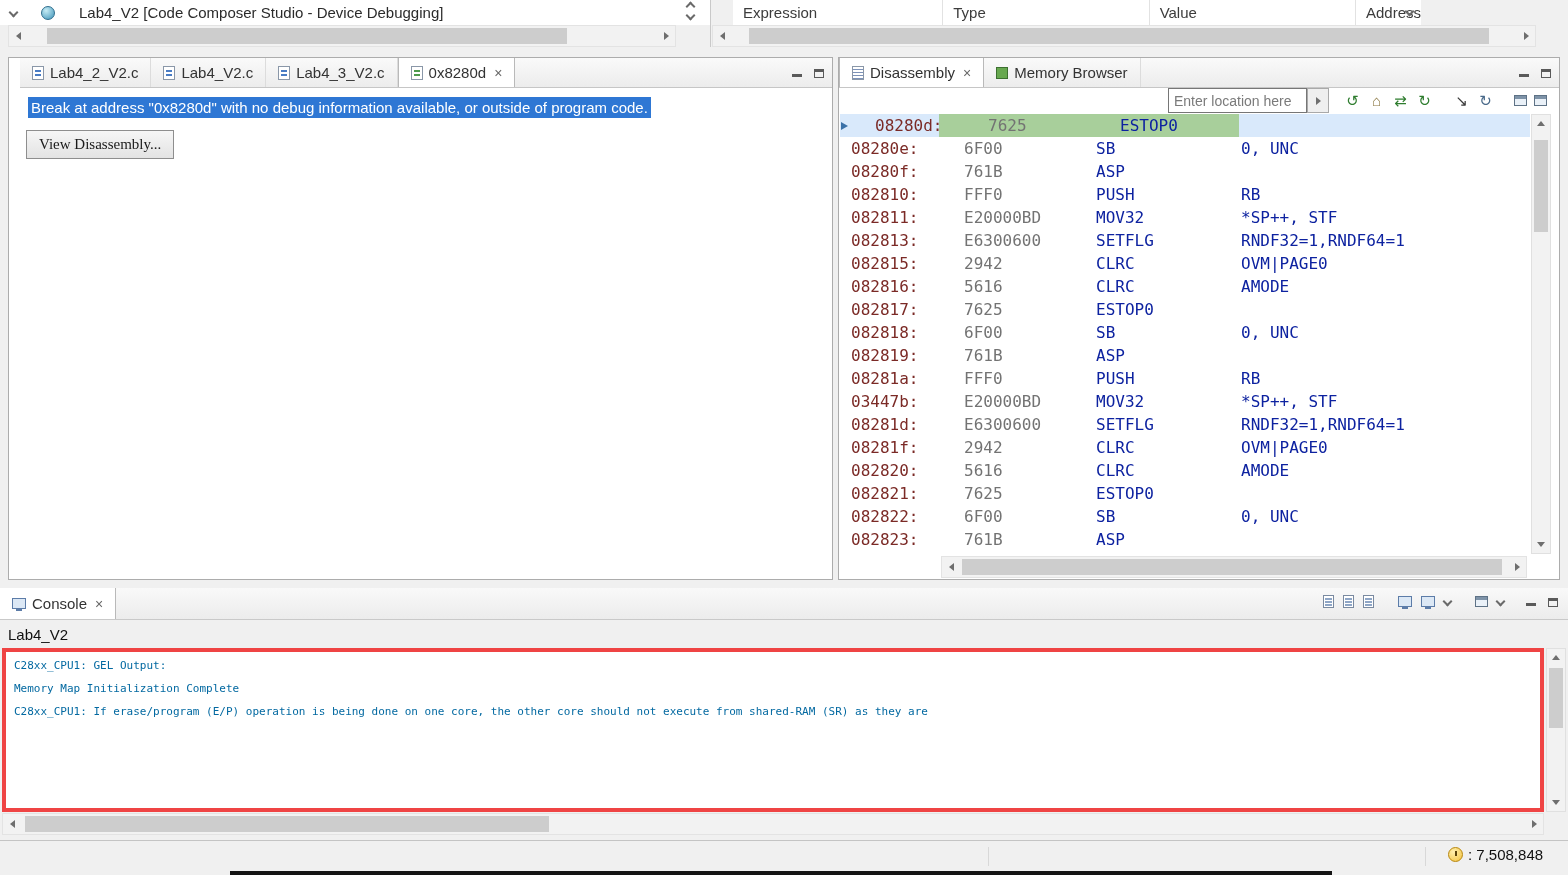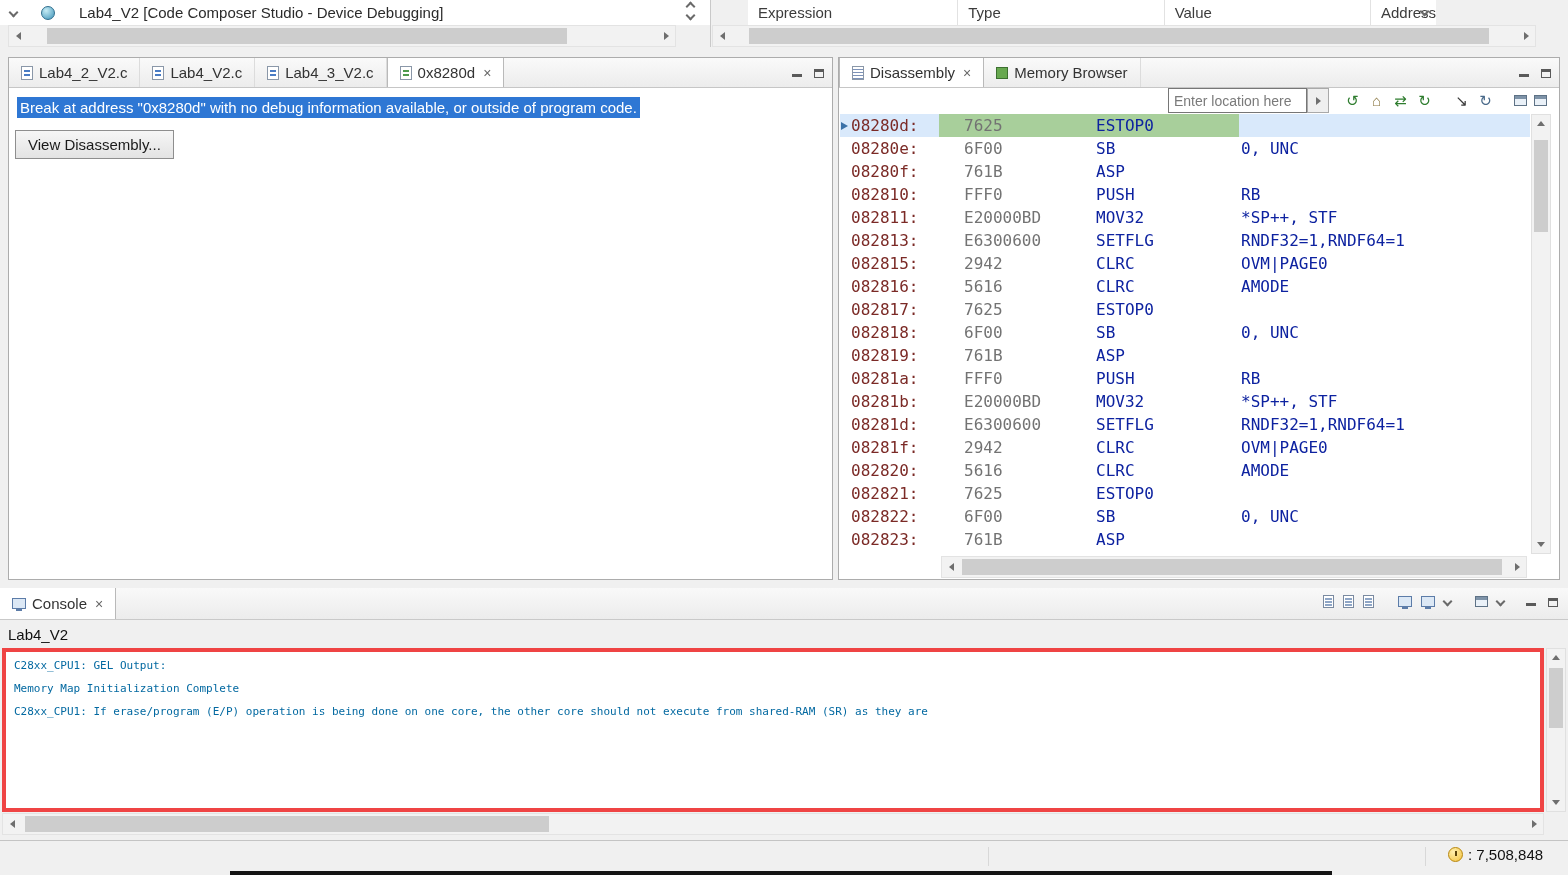--- a/index.html
+++ b/index.html
@@ -10,21 +10,21 @@
   
   .titlebar-left { position:absolute; left:0; top:0; width:710px; height:25px; background:#FFFFFF; display:flex; align-items:center; gap:24px; padding-left:10px; }
   .title-text { font-size:15px; color:#2B2B2B; white-space:nowrap; }
   .globe { width:14px; height:14px; border-radius:50%; border:1px solid #2E6E8E; background:radial-gradient(circle at 35% 30%, #C6ECF5, #3E93B8); }
   .spinner { position:absolute; right:16px; top:3px; display:flex; flex-direction:column; gap:2px; align-items:center; }
   .chev { display:inline-block; width:7px; height:7px; border-right:2px solid #6A6A6A; border-bottom:2px solid #6A6A6A; }
   .chev.d { transform:rotate(45deg); }
   .chev.u { transform:rotate(-135deg); }
   .vdivider-top { position:absolute; left:710px; top:0; width:1px; height:47px; background:#C9C9C9; }
 
-  .expr-header { position:absolute; left:748px; top:0; width:688px; height:25px; background:#FFFFFF; display:flex; align-items:center; font-size:15px; color:#3C3C3C; }
+  .expr-header { position:absolute; left:733px; top:0; width:688px; height:25px; background:#FFFFFF; display:flex; align-items:center; font-size:15px; color:#3C3C3C; }
   .expr-col { height:100%; display:flex; align-items:center; padding-left:10px; border-right:1px solid #E2E2E2; white-space:nowrap; }
   .expr-col.c1 { width:214px; } .expr-col.c2 { width:210px; } .expr-col.c3 { width:210px; } .expr-col.c4 { flex:1; border-right:none; }
   .expr-menu { position:absolute; right:8px; top:8px; }
 
   
   .hscroll { position:absolute; height:22px; background:#F2F2F2; border:1px solid #E3E3E3; display:flex; align-items:center; }
   .vscroll { position:absolute; width:20px; background:#F2F2F2; border:1px solid #E0E0E0; display:flex; flex-direction:column; align-items:center; }
   .sb-btn { width:18px; height:100%; display:flex; align-items:center; justify-content:center; flex:0 0 auto; }
   .vscroll .sb-btn { width:100%; height:17px; }
   .sb-track { position:relative; flex:1; height:100%; width:100%; }
@@ -35,21 +35,21 @@
   .tri.l { border-top:4px solid transparent; border-bottom:4px solid transparent; border-right:5px solid #6E6E6E; }
   .tri.r { border-top:4px solid transparent; border-bottom:4px solid transparent; border-left:5px solid #6E6E6E; }
   .tri.u { border-left:4px solid transparent; border-right:4px solid transparent; border-bottom:5px solid #6E6E6E; }
   .tri.dn { border-left:4px solid transparent; border-right:4px solid transparent; border-top:5px solid #6E6E6E; }
 
   .hs-topleft { left:8px; top:25px; width:668px; }
   .hs-topright { left:712px; top:25px; width:824px; }
 
   
   .panel { position:absolute; background:#FFFFFF; border:1px solid #ACACAC; }
-  .editor-panel { left:8px; top:57px; width:825px; height:523px; }
+  .editor-panel { left:8px; top:57px; width:825px; height:523px;padding-left:11px; }
   .disasm-panel { left:838px; top:57px; width:722px; height:523px; }
 
   .tabbar { position:relative; height:30px; background:linear-gradient(#FAFAFA,#ECECEC); border-bottom:1px solid #C6C6C6; display:flex; align-items:stretch; }
   .tab { display:flex; align-items:center; gap:6px; padding:0 12px; font-size:15px; color:#333; border-right:1px solid #DCDCDC; white-space:nowrap; }
   .tab.active { background:#FFFFFF; border-left:1px solid #B9B9B9; border-right:1px solid #B9B9B9; }
   .tab-close { color:#666; font-size:14px; line-height:14px; padding-left:2px; }
   .tab-actions { position:absolute; right:8px; top:0; height:30px; display:flex; align-items:center; gap:12px; }
   .min-ic { width:10px; height:9px; position:relative; }
   .min-ic::after { content:""; position:absolute; left:0; right:0; bottom:1px; height:3px; background:#5A5A5A; }
   .max-ic { width:10px; height:9px; border:1px solid #5A5A5A; border-top:3px solid #5A5A5A; }
@@ -63,37 +63,37 @@
   .mon-ic { width:14px; height:11px; border:1px solid #5C7CA8; background:#DCE8F5; position:relative; flex:0 0 auto; }
   .mon-ic::after { content:""; position:absolute; left:3px; bottom:-3px; width:6px; height:2px; background:#5C7CA8; }
   .doc-ic { width:11px; height:13px; background:#FFFFFF; border:1px solid #7A8AA0; position:relative; flex:0 0 auto; }
   .doc-ic::after { content:""; position:absolute; left:1px; top:2px; width:7px; height:2px; background:#8FA6C6; box-shadow:0 3px 0 #8FA6C6, 0 6px 0 #8FA6C6; }
   .win-ic { width:13px; height:11px; border:1px solid #5E7286; background:#EAF1F8; position:relative; flex:0 0 auto; }
   .win-ic::before { content:""; position:absolute; left:0; right:0; top:0; height:3px; background:#7E93A8; }
 
   
   .editor-body { position:relative; }
   .break-msg { display:inline-block; margin:9px 0 0 8px; background:#2E77D4; color:#FFFFFF; font-size:15px; padding:2px 3px; }
-  .win-btn { display:inline-block; background:linear-gradient(#F6F6F6,#E3E3E3); border:1px solid #8E8E8E; font-family:Liberation Sans, sans-serif; font-size:15px; color:#1A1A1A; padding:5px 12px; }
+  .win-btn { display:inline-block; background:linear-gradient(#F6F6F6,#E3E3E3); border:1px solid #8E8E8E; font-family:Liberation Serif, serif; font-size:15px; color:#1A1A1A; padding:5px 12px; }
   .view-disasm { margin:12px 0 0 6px; }
   .config-row { display:flex; align-items:center; gap:10px; margin:13px 0 0 8px; font-size:15px; color:#1A1A1A; }
 
   
   .disasm-toolbar { position:relative; height:26px; background:#FFFFFF; }
   .loc-input { position:absolute; left:329px; top:0; width:139px; height:25px; border:1px solid #767676; font-family:"Liberation Sans",sans-serif; font-size:14px; padding:2px 5px; color:#444; }
   .loc-input::placeholder { color:#7A7A7A; opacity:1; }
   .loc-go { position:absolute; left:468px; top:0; width:22px; height:25px; background:#EFEFEF; border:1px solid #A9A9A9; display:flex; align-items:center; justify-content:center; }
   .dtb-icons { position:absolute; left:505px; top:4px; display:flex; align-items:center; gap:7px; }
   .tb-ic { width:17px; height:17px; font-size:15px; line-height:17px; text-align:center; }
   .tb-ic.green { color:#2F7D2F; } .tb-ic.gold { color:#8A7640; } .tb-ic.steel { color:#4A6A8A; } .tb-ic.dark { color:#3A3A3A; }
   .gap6 { width:6px; }
 
   .disasm-rows { position:absolute; left:1px; top:56px; width:690px; height:437px; font-family:"DejaVu Sans Mono", monospace; font-size:16px; overflow:hidden; }
   .dis-row { position:relative; display:flex; height:23px; line-height:23px; white-space:pre; }
-  .dis-row.current { background:#D9E9FB; }
+  .dis-row.current { background:#D9E9FB;padding-left:24px; }
   .green-hl { position:absolute; left:99px; top:0; bottom:0; width:300px; background:#A8CF9B; }
   .pc-arrow { position:absolute; left:1px; top:8px; width:0; height:0; border-top:4px solid transparent; border-bottom:4px solid transparent; border-left:7px solid #3A71A8; }
   .dcol { position:relative; z-index:1; }
   .dcol.addr { margin-left:11px; width:113px; color:#7B2A26; }
   .dcol.op { width:132px; color:#737373; }
   .dcol.mn { width:145px; color:#0D22A0; }
   .dcol.args { flex:1; color:#0D22A0; }
 
   .disasm-v { left:692px; top:56px; height:440px; }
   .disasm-h { left:102px; top:498px; width:586px; }
@@ -246,21 +246,21 @@
         <div class="dis-row"><span class="dcol addr">08280f:</span><span class="dcol op">761B</span><span class="dcol mn">ASP</span><span class="dcol args"></span></div>
         <div class="dis-row"><span class="dcol addr">082810:</span><span class="dcol op">FFF0</span><span class="dcol mn">PUSH</span><span class="dcol args">RB</span></div>
         <div class="dis-row"><span class="dcol addr">082811:</span><span class="dcol op">E20000BD</span><span class="dcol mn">MOV32</span><span class="dcol args">*SP++, STF</span></div>
         <div class="dis-row"><span class="dcol addr">082813:</span><span class="dcol op">E6300600</span><span class="dcol mn">SETFLG</span><span class="dcol args">RNDF32=1,RNDF64=1</span></div>
         <div class="dis-row"><span class="dcol addr">082815:</span><span class="dcol op">2942</span><span class="dcol mn">CLRC</span><span class="dcol args">OVM|PAGE0</span></div>
         <div class="dis-row"><span class="dcol addr">082816:</span><span class="dcol op">5616</span><span class="dcol mn">CLRC</span><span class="dcol args">AMODE</span></div>
         <div class="dis-row"><span class="dcol addr">082817:</span><span class="dcol op">7625</span><span class="dcol mn">ESTOP0</span><span class="dcol args"></span></div>
         <div class="dis-row"><span class="dcol addr">082818:</span><span class="dcol op">6F00</span><span class="dcol mn">SB</span><span class="dcol args">0, UNC</span></div>
         <div class="dis-row"><span class="dcol addr">082819:</span><span class="dcol op">761B</span><span class="dcol mn">ASP</span><span class="dcol args"></span></div>
         <div class="dis-row"><span class="dcol addr">08281a:</span><span class="dcol op">FFF0</span><span class="dcol mn">PUSH</span><span class="dcol args">RB</span></div>
-        <div class="dis-row"><span class="dcol addr">08281b:</span><span class="dcol op">E20000BD</span><span class="dcol mn">MOV32</span><span class="dcol args">*SP++, STF</span></div>
+        <div class="dis-row"><span class="dcol addr">03447b:</span><span class="dcol op">E20000BD</span><span class="dcol mn">MOV32</span><span class="dcol args">*SP++, STF</span></div>
         <div class="dis-row"><span class="dcol addr">08281d:</span><span class="dcol op">E6300600</span><span class="dcol mn">SETFLG</span><span class="dcol args">RNDF32=1,RNDF64=1</span></div>
         <div class="dis-row"><span class="dcol addr">08281f:</span><span class="dcol op">2942</span><span class="dcol mn">CLRC</span><span class="dcol args">OVM|PAGE0</span></div>
         <div class="dis-row"><span class="dcol addr">082820:</span><span class="dcol op">5616</span><span class="dcol mn">CLRC</span><span class="dcol args">AMODE</span></div>
         <div class="dis-row"><span class="dcol addr">082821:</span><span class="dcol op">7625</span><span class="dcol mn">ESTOP0</span><span class="dcol args"></span></div>
         <div class="dis-row"><span class="dcol addr">082822:</span><span class="dcol op">6F00</span><span class="dcol mn">SB</span><span class="dcol args">0, UNC</span></div>
         <div class="dis-row"><span class="dcol addr">082823:</span><span class="dcol op">761B</span><span class="dcol mn">ASP</span><span class="dcol args"></span></div>
       </div>
 
     <div class="vscroll disasm-v">
       <span class="sb-btn">

